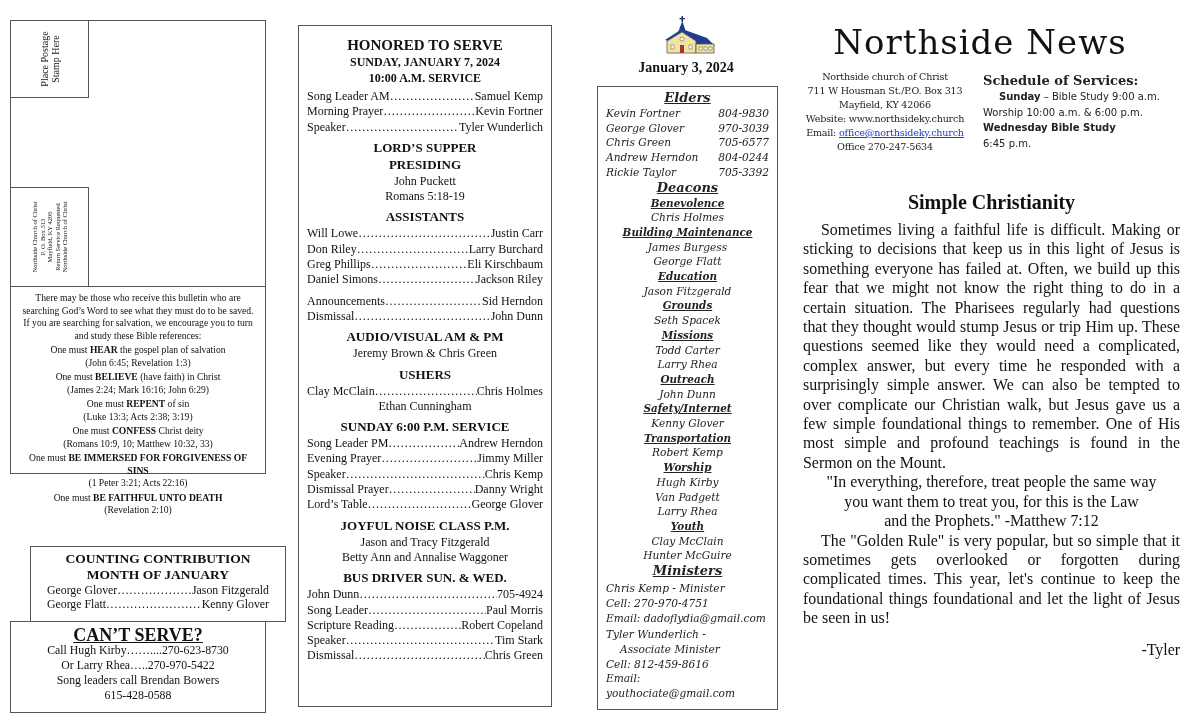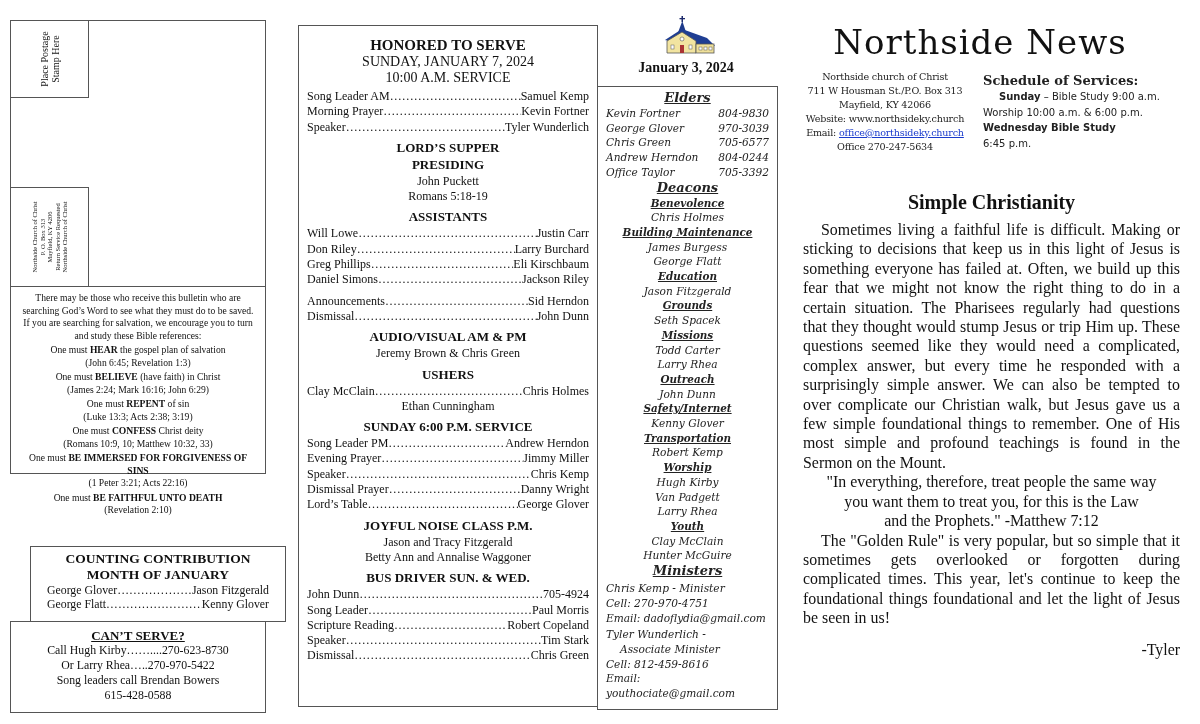--- a/index.html
+++ b/index.html
@@ -24,26 +24,26 @@
   }
   #stamp .vt { font-size: 10px; line-height: 11px; }
   #ret { left: 10px; top: 187px; width: 79px; height: 100px; border: 1.5px solid #555; }
   #ret .vt { font-size: 6.5px; line-height: 7.5px; }
   #salv { left: 10px; top: 286px; width: 256px; height: 188px; border: 1.5px solid #555; padding: 5px 8px; font-size: 9.6px; line-height: 12.5px; }
   #salv p { margin: 0 0 1px 0; }
   #salv .item { margin-top: 2px; }
   #count { left: 10px; top: 546px; width: 256px; height: 76px; border: 1.5px solid #555; padding: 4px 16px; font-size: 11.8px; line-height: 14px; margin-left: 20px; }
   #count .h { font-weight: bold; font-size: 13.5px; line-height: 16px; text-align: center; }
   #cant { left: 10px; top: 621px; width: 256px; height: 92px; border: 1.5px solid #555; padding: 6px 8px; font-size: 11.8px; line-height: 15px; text-align: center; }
-  #cant .h { font-weight: bold; text-decoration: underline; font-size: 13px; }
+  #cant .h { font-weight: bold; text-decoration: underline; font-size: 18px; }
 
   
-  #serve { left: 298px; top: 25px; width: 300px; height: 682px; border: 1.5px solid #555; padding: 8px 8px; font-size: 12px; line-height: 15.3px; }
+  #serve { left: 298px; top: 25px; width: 254px; height: 682px; border: 1.5px solid #555; padding: 8px 8px; font-size: 12px; line-height: 15.3px; }
   #serve .t1 { font-weight: bold; font-size: 15px; line-height: 18px; text-align: center; margin-top: 2px; }
-  #serve .t2 { font-weight: normal; font-size: 14px; line-height: 16px; text-align: center; }
+  #serve .t2 { font-weight: bold; font-size: 12px; line-height: 16px; text-align: center; }
   #serve .sh { font-weight: bold; font-size: 13px; line-height: 16px; text-align: center; margin-top: 5px; margin-bottom: 1px; }
   #serve .c { text-align: center; }
   #serve .gap { height: 6px; }
 
   
   #church-icon { left: 657px; top: 16px; width: 64px; height: 40px; }
   #date { left: 596px; top: 60px; width: 180px; font-weight: bold; font-size: 14px; text-align: center; }
   #leaders { left: 597px; top: 86px; width: 181px; height: 624px; border: 1.5px solid #555; padding: 3px 8px; font-family: "DejaVu Serif", serif; font-style: italic; font-size: 10.6px; line-height: 14.7px; color: #222; }
   #leaders .sec { text-align: center; font-weight: bold; text-decoration: underline; font-size: 13px; line-height: 16px; }
   #leaders .sub { text-align: center; font-weight: bold; text-decoration: underline; font-size: 10.4px; line-height: 14.7px; }
@@ -300,21 +300,21 @@
       </div>
       <div class="elder">
         <span>Chris Green</span>
         <span>705-6577</span>
       </div>
       <div class="elder">
         <span>Andrew Herndon</span>
         <span>804-0244</span>
       </div>
       <div class="elder">
-        <span>Office Taylor</span>
+        <span>Rickie Taylor</span>
         <span>705-3392</span>
       </div>
     </div>
   <div class="sec">Deacons</div>
   <div id="deacons-list">
       <div class="sub">Benevolence</div>
       <div class="nm">Chris Holmes</div>
       <div class="sub">Building Maintenance</div>
       <div class="nm">James Burgess</div>
       <div class="nm">George Flatt</div>

